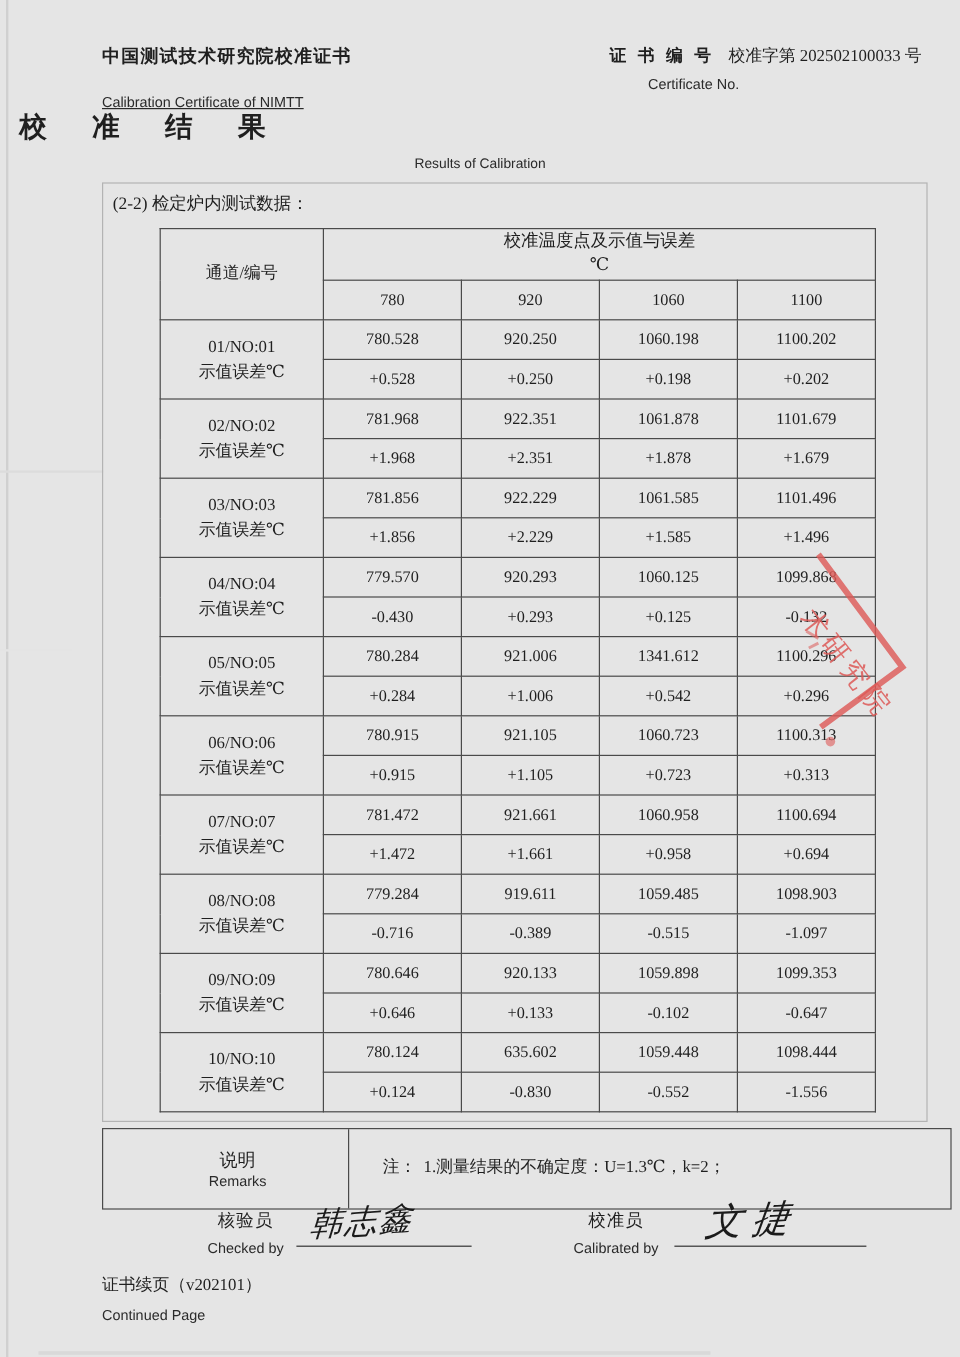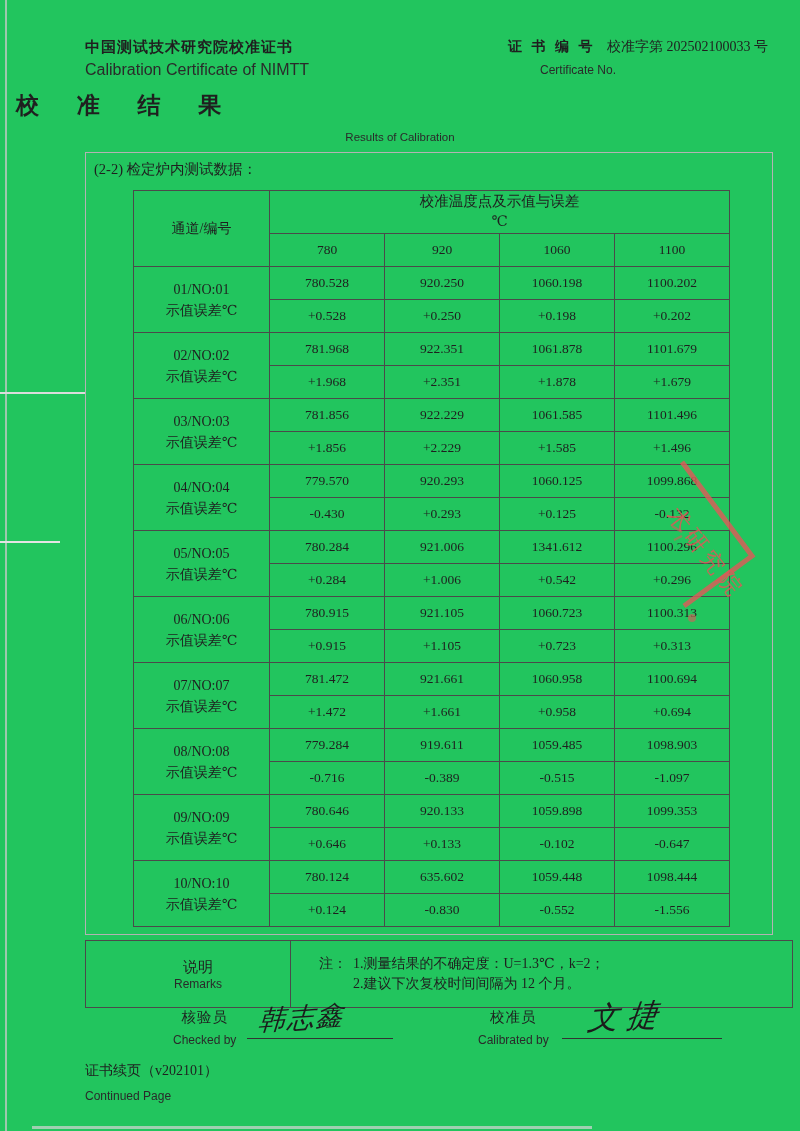--- a/index.html
+++ b/index.html
@@ -1,29 +1,29 @@
 <!DOCTYPE html>
 <html><head>
 <meta charset="utf-8">
 <style>
   html,body{margin:0;padding:0;}
   body{width:800px;height:1131px;background:#fdfdfd;overflow:hidden;}
-  .page{position:relative;width:800px;height:1131px;background:#22c55e;
+  .page{position:relative;width:800px;height:1131px;background:#e5e5e5;
         font-family:"Liberation Serif","DejaVu Serif",serif;color:#1f1f1f;}
 
   
   .scan-edge-left{position:absolute;left:5px;top:0;width:2px;height:1131px;background:#c8c8c8;opacity:.75;}
   .scan-line-1{position:absolute;left:0;top:392px;width:86px;height:2px;background:#dcdcdc;}
   .scan-line-2{position:absolute;left:0;top:541px;width:60px;height:2px;background:#e4e4e4;}
   .scan-smudge-bottom{position:absolute;left:32px;top:1126px;width:560px;height:3px;background:#d4d4d4;opacity:.7;}
 
   
   .hdr-left{position:absolute;left:85px;top:38px;}
   .hdr-left .zh{font-family:"Liberation Sans","DejaVu Sans",sans-serif;font-weight:bold;font-size:15px;letter-spacing:1px;}
-  .hdr-left .en{font-family:"Liberation Sans","DejaVu Sans",sans-serif;font-size:16px;margin-top:4px;color:#2a2a2a;}
+  .hdr-left .en{font-family:"Liberation Sans","DejaVu Sans",sans-serif;font-size:12px;margin-top:21px;color:#2a2a2a;text-decoration:underline;}
   .hdr-right{position:absolute;left:508px;top:38px;}
   .hdr-right .zh{font-size:14px;}
   .hdr-right .zh .lbl{font-weight:bold;letter-spacing:3px;margin-right:8px;}
   .hdr-right .en{font-family:"Liberation Sans","DejaVu Sans",sans-serif;font-size:12px;margin-top:7px;color:#2a2a2a;margin-left:32px;}
 
   .doc-title{position:absolute;left:0;top:90px;width:100%;text-align:left;
              font-size:23px;font-weight:bold;letter-spacing:16px;text-indent:16px;}
   .doc-subtitle{position:absolute;left:0;top:131px;width:100%;text-align:center;
              font-family:"Liberation Sans","DejaVu Sans",sans-serif;font-size:11.5px;color:#2a2a2a;}
 
@@ -300,21 +300,20 @@
   <div class="remarks-box">
     <div class="remarks-label">
       <div class="zh">说明</div>
       <div class="en">Remarks</div>
     </div>
     <div class="remarks-body">
       <div class="remarks-note">
         <span class="note-prefix">注：</span>
         <span>
           <div>1.测量结果的不确定度：U=1.3℃，k=2；</div>
-          <div>2.建议下次复校时间间隔为 12 个月。</div>
         </span>
       </div>
     </div>
   </div>
 
   <div class="sig-label-1">
     <div class="zh">核验员</div>
     <div class="en">Checked by</div>
   </div>
   <div class="sig-name-1">韩志鑫</div>

